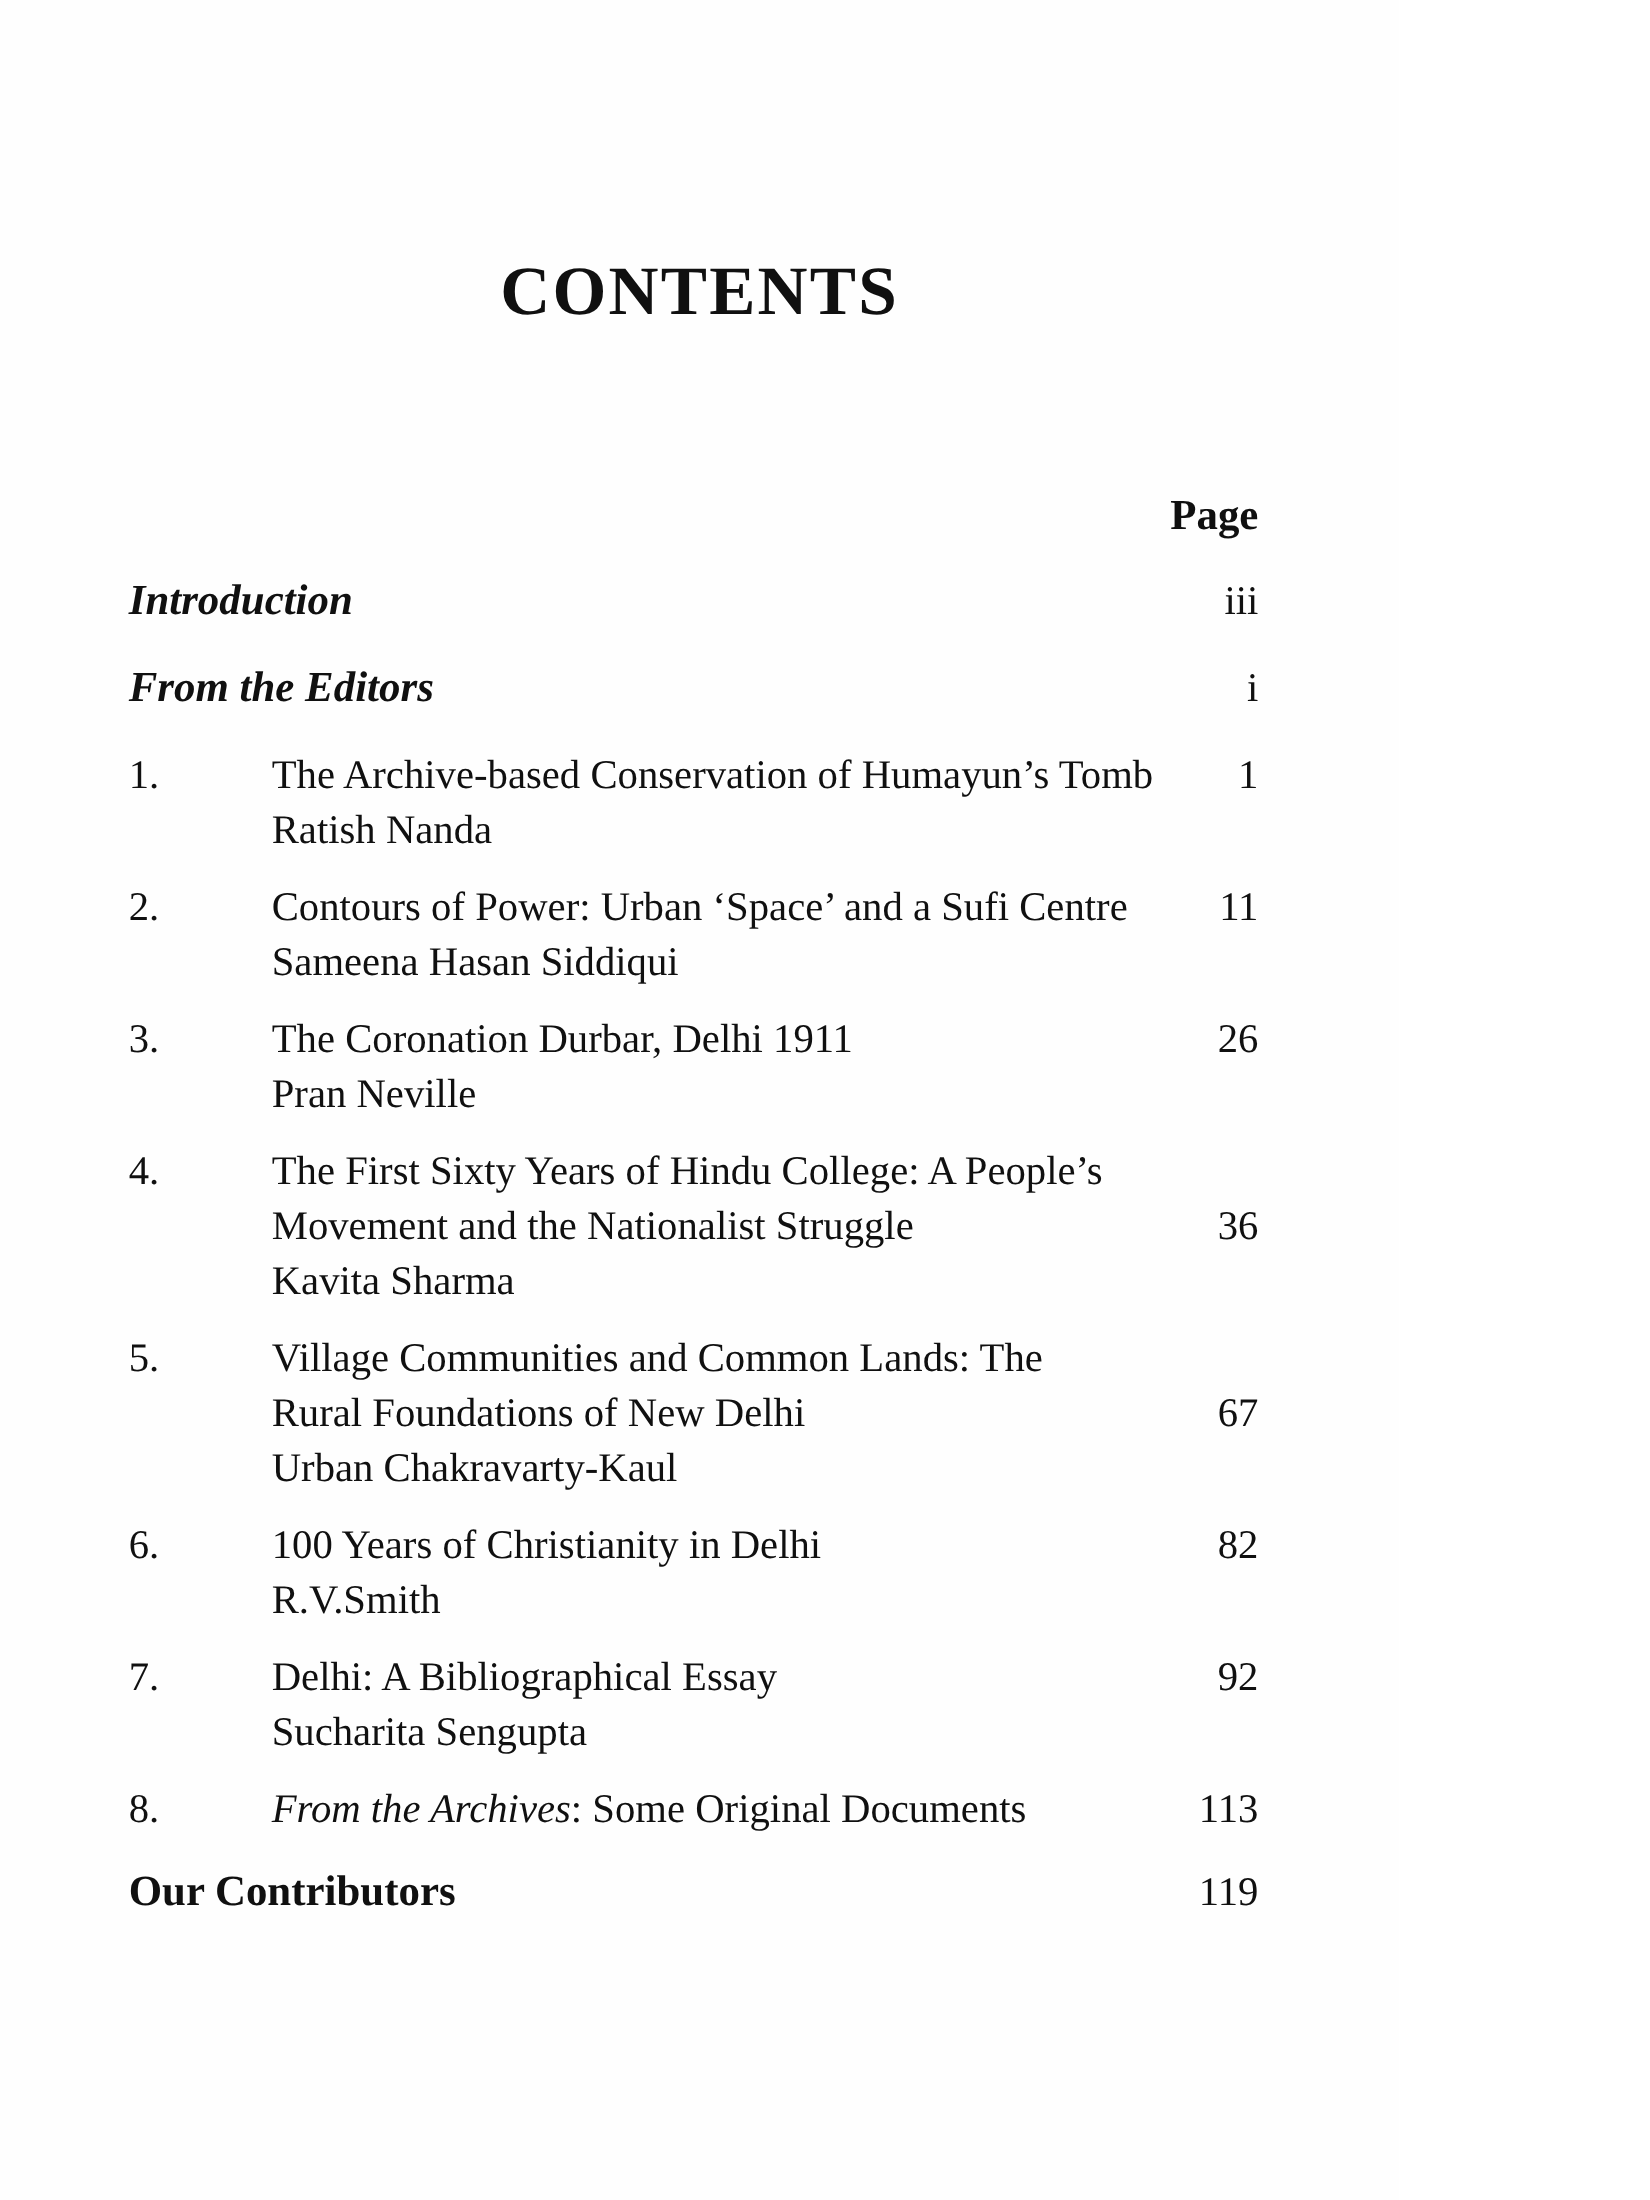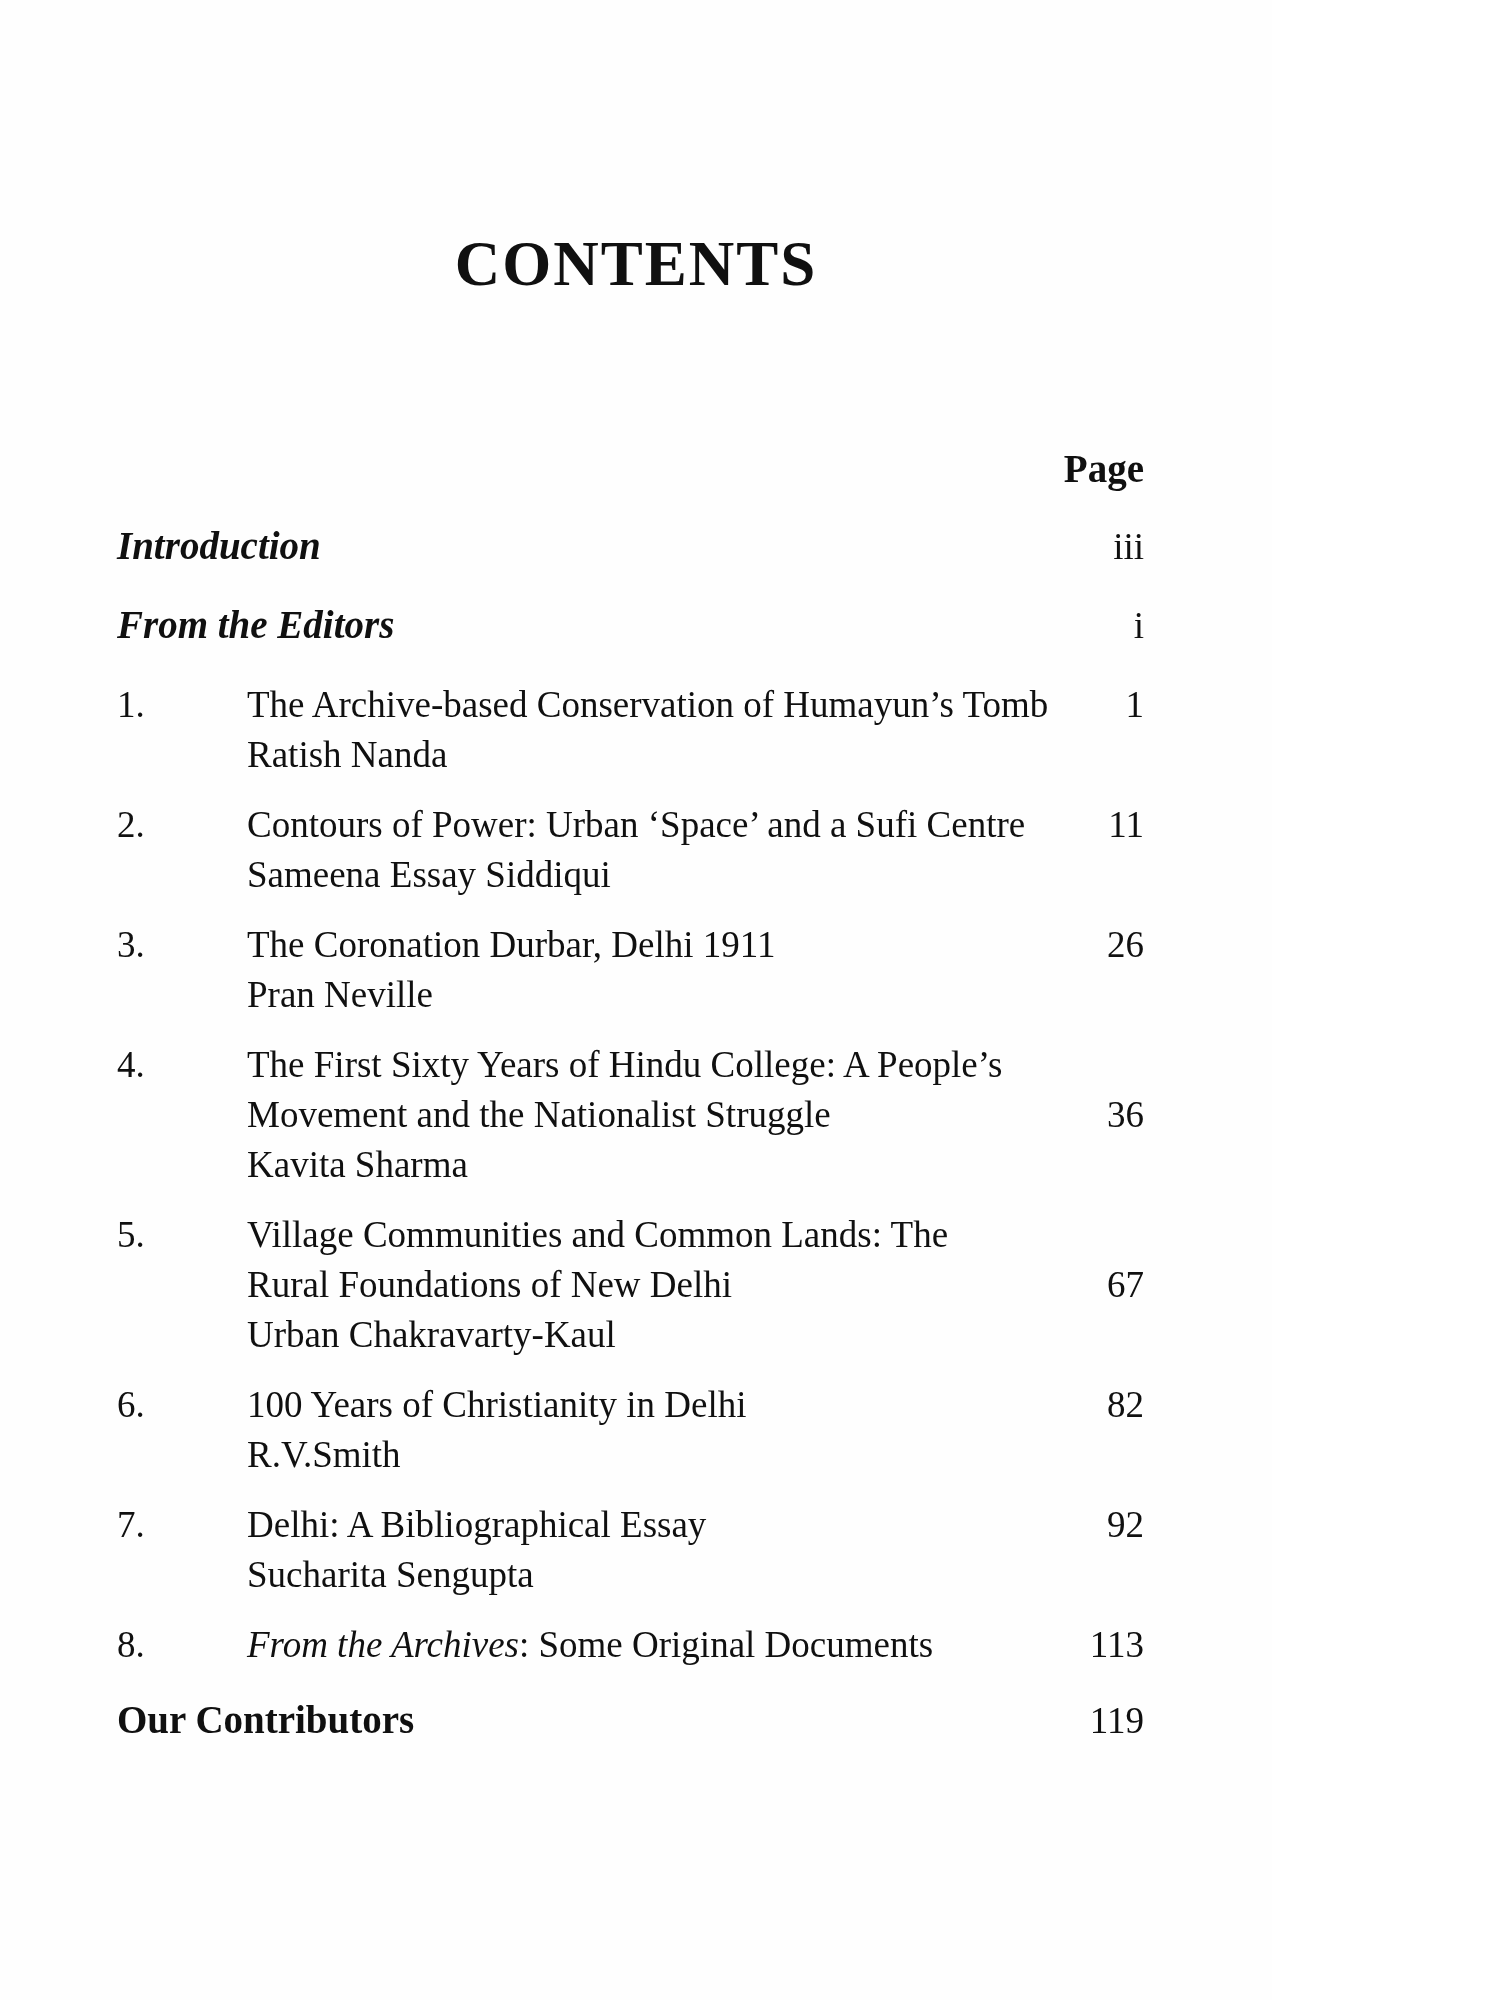--- a/index.html
+++ b/index.html
@@ -117,21 +117,21 @@
         </div>
         <div class="entry-author">Ratish Nanda</div>
       </div>
 
       <div class="entry">
         <span class="entry-num">2.</span>
         <div class="entry-line">
           <span class="ttl">Contours of Power: Urban ‘Space’ and a Sufi Centre</span>
           <span class="entry-page">11</span>
         </div>
-        <div class="entry-author">Sameena Essay Siddiqui</div>
+        <div class="entry-author">Sameena Hasan Siddiqui</div>
       </div>
 
       <div class="entry">
         <span class="entry-num">3.</span>
         <div class="entry-line">
           <span class="ttl">The Coronation Durbar, Delhi 1911</span>
           <span class="entry-page">26</span>
         </div>
         <div class="entry-author">Pran Neville</div>
       </div>

